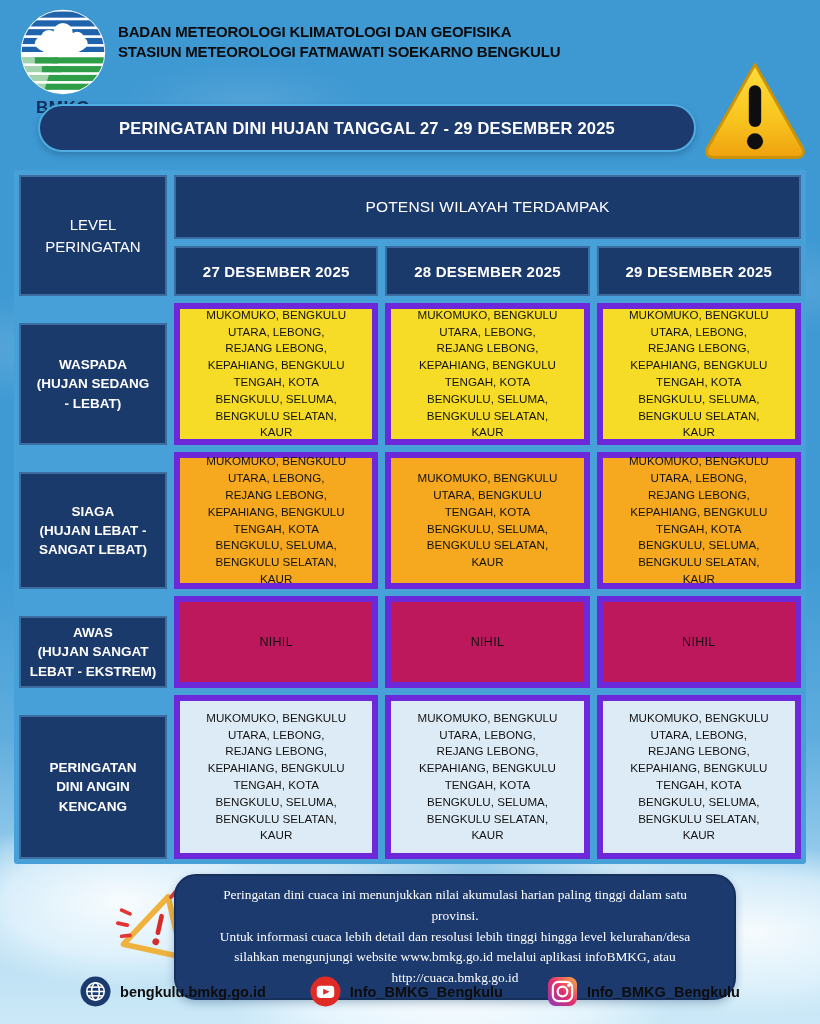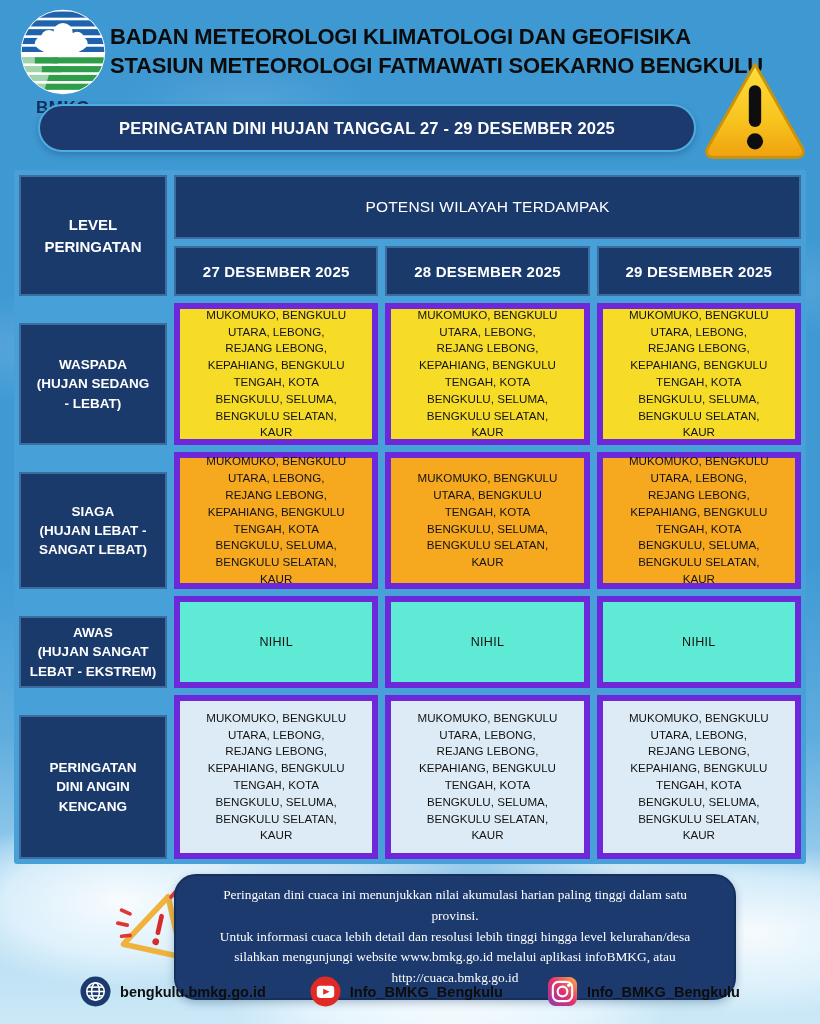--- a/index.html
+++ b/index.html
@@ -16,47 +16,47 @@
       radial-gradient(ellipse 220px 80px at 6% 34%, rgba(255,255,255,.14) 0%, rgba(255,255,255,0) 70%),
       radial-gradient(ellipse 200px 70px at 94% 28%, rgba(255,255,255,.12) 0%, rgba(255,255,255,0) 70%),
       radial-gradient(ellipse 180px 60px at 30% 10%, rgba(255,255,255,.10) 0%, rgba(255,255,255,0) 70%),
       linear-gradient(180deg, #3E98D2 0%, #3F9AD4 55%, #5FADDE 72%, #8EC7EA 82%, #BADFF3 92%, #CBE8F7 100%);
   }
   .pre { white-space:pre-line; }
 
   
   .logo-wrap { position:absolute; left:16px; top:8px; width:94px; text-align:center; }
   .logo-label { font-weight:bold; font-size:17px; color:#12305e; letter-spacing:.5px; margin-top:-2px; }
-  .org-title { position:absolute; left:110px; top:22px; color:#0b0b0c; font-weight:bold;
-               font-size:22px; line-height:1.34; letter-spacing:-0.2px; }
+  .org-title { position:absolute; left:118px; top:22px; color:#0b0b0c; font-weight:bold;
+               font-size:15px; line-height:1.34; letter-spacing:-0.2px; }
   .banner { position:absolute; left:38px; top:104px; width:658px; height:48px;
             background:#1C3A6E; border:2px solid #4FACDF; border-radius:26px;
             display:flex; align-items:center; justify-content:center;
             box-shadow:0 3px 6px rgba(0,40,80,.25); }
   .banner span { color:#fff; font-weight:bold; font-size:16.5px; letter-spacing:.2px; }
   .warn-tri { position:absolute; left:698px; top:56px; }
 
   
   .table-panel { position:absolute; left:14px; top:170px; width:792px; height:694px;
                  background:#47A1D8; padding:5px; border-radius:3px; }
   .grid { display:grid; width:100%; height:100%;
           grid-template-columns:148px 1fr 1fr 1fr;
           grid-template-rows:64px 50px 142px 137px 92px 1fr;
           gap:7px; }
   .cell { display:flex; align-items:center; justify-content:center; text-align:center; }
   .navy { background:#1B3A6C; border:2px solid rgba(90,150,205,.55); color:#fff; }
-  .level-hd   { grid-column:1; grid-row:1 / 3; font-weight:bold; font-size:15px; line-height:1.45; }
+  .level-hd   { grid-column:1; grid-row:1 / 3; font-weight:normal; font-size:15px; line-height:1.45; }
   .potensi-hd { grid-column:2 / 5; grid-row:1; font-weight:normal; font-size:15.5px; letter-spacing:.2px; }
   .date-hd    { font-weight:bold; font-size:15px; letter-spacing:.2px; }
   .level-lbl  { font-weight:bold; font-size:13.5px; line-height:1.42;margin-top:20px; }
   .regions { border:6px solid #6d28d9; font-weight:normal; font-size:11.6px; line-height:1.45;
              color:#131313; padding:6px 25px; }
   .bg-waspada { background:#F6DC27; }
   .bg-siaga   { background:#F6A81F; }
-  .bg-awas    { background:#5eead4; }
+  .bg-awas    { background:#be185d; }
   .bg-angin   { background:#DCEBF5; }
   .nihil { font-size:12.5px; letter-spacing:.3px; }
 
   
   .disclaimer { position:absolute; left:174px; top:874px; width:562px; min-height:90px;
                 background:#1C3A6E; border:2px solid #16305C; border-radius:22px;
                 display:flex; align-items:center; justify-content:center;
                 padding:9px 32px; box-shadow:0 3px 8px rgba(20,60,100,.3); }
   .disclaimer span { font-family:"Liberation Serif", serif; color:#fff; font-size:13.4px;
                      line-height:1.55; text-align:center; }

